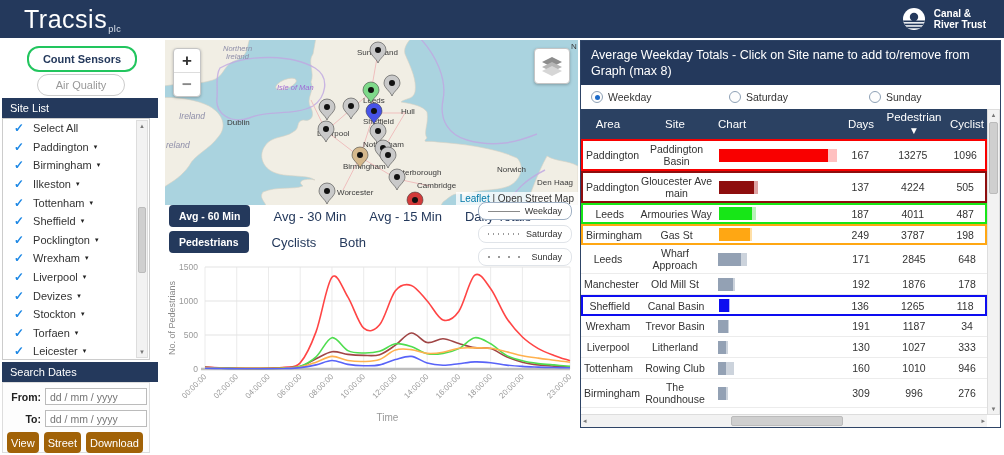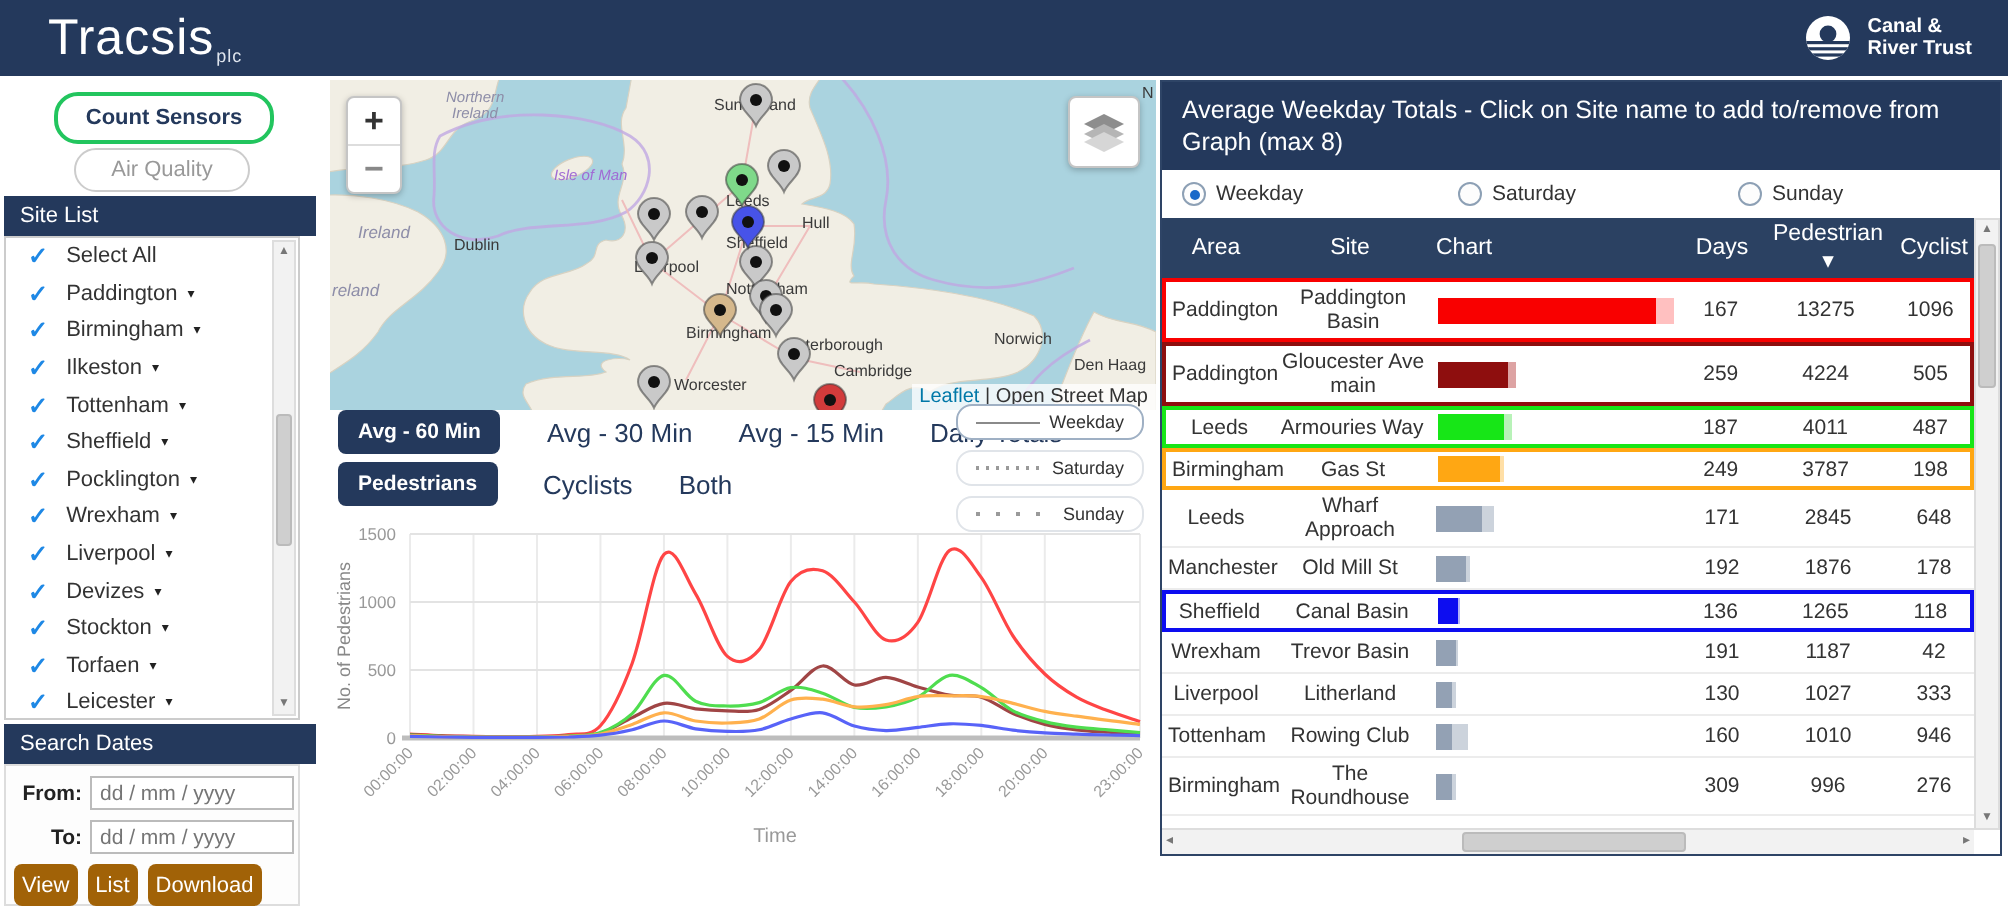--- a/index.html
+++ b/index.html
@@ -225,21 +225,21 @@
   <div class="date-row">
     <span class="date-lab">From:</span>
     <input class="date-input" placeholder="dd / mm / yyyy" style="">
   </div>
   <div class="date-row">
     <span class="date-lab">To:</span>
     <input class="date-input" placeholder="dd / mm / yyyy" style="">
   </div>
   <div class="date-btns">
     <button class="navy-btn">View</button>
-    <button class="navy-btn">List</button>
+    <button class="navy-btn">Street</button>
     <button class="navy-btn">Download</button>
   </div>
 </div>
 
 <div class="map-wrap">
   <svg id="map-svg" width="413" height="165" viewBox="0 0 413 165">
 
     <rect x="0" y="0" width="413" height="165" fill="#aad3df"></rect>
 
     <path d="M-8,-8 L88,-8 C80,4 86,14 72,20 C58,24 60,36 48,40 C30,46 8,42 -8,48 Z" fill="#f1eee4" stroke="#d8d2c2" stroke-width="0.6"></path>
@@ -480,21 +480,21 @@
         </div>
         <div class="t-row hl" style="border-color: rgb(142, 14, 14);">
           <div class="cell col-area">Paddington</div>
           <div class="cell col-site site-link">Gloucester Ave main</div>
           <div class="cell col-chart">
             <div class="bar">
               <div class="solid" style="width: 34.6368px; background: rgb(142, 14, 14);"></div>
               <div class="tail" style="width: 4.141px; background: rgb(221, 163, 163);"></div>
             </div>
           </div>
-          <div class="cell col-days">259</div>
+          <div class="cell col-days">137</div>
           <div class="cell col-ped">4224</div>
           <div class="cell col-cyc">505</div>
         </div>
         <div class="t-row hl" style="border-color: rgb(23, 230, 23);">
           <div class="cell col-area">Leeds</div>
           <div class="cell col-site site-link">Armouries Way</div>
           <div class="cell col-chart">
             <div class="bar">
               <div class="solid" style="width: 32.8902px; background: rgb(23, 230, 23);"></div>
               <div class="tail" style="width: 3.9934px; background: rgb(184, 242, 184);"></div>
@@ -560,21 +560,21 @@
           <div class="cell col-area">Wrexham</div>
           <div class="cell col-site site-link">Trevor Basin</div>
           <div class="cell col-chart">
             <div class="bar">
               <div class="solid" style="width: 9.7334px; background: rgb(147, 161, 180);"></div>
               <div class="tail" style="width: 1px; background: rgb(204, 211, 220);"></div>
             </div>
           </div>
           <div class="cell col-days">191</div>
           <div class="cell col-ped">1187</div>
-          <div class="cell col-cyc">42</div>
+          <div class="cell col-cyc">34</div>
         </div>
         <div class="t-row">
           <div class="cell col-area">Liverpool</div>
           <div class="cell col-site site-link">Litherland</div>
           <div class="cell col-chart">
             <div class="bar">
               <div class="solid" style="width: 8.4214px; background: rgb(147, 161, 180);"></div>
               <div class="tail" style="width: 1.4514px; background: rgb(204, 211, 220);"></div>
             </div>
           </div>

